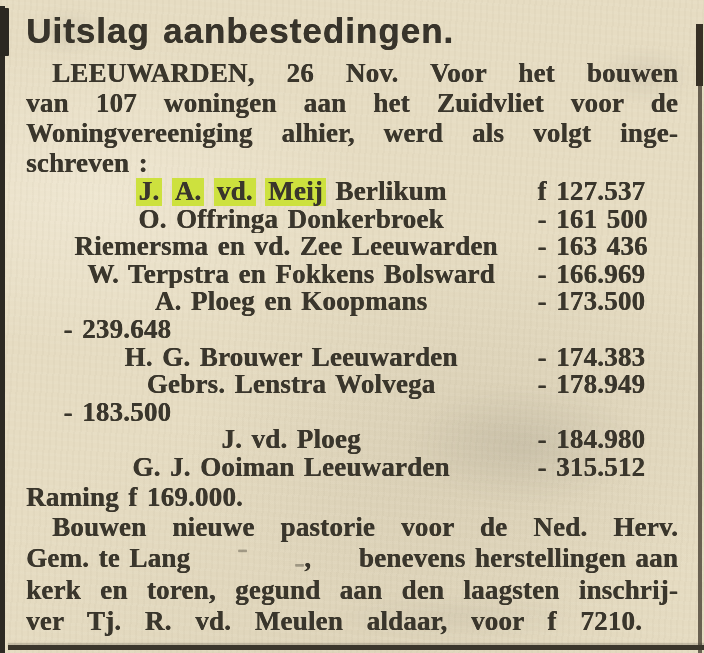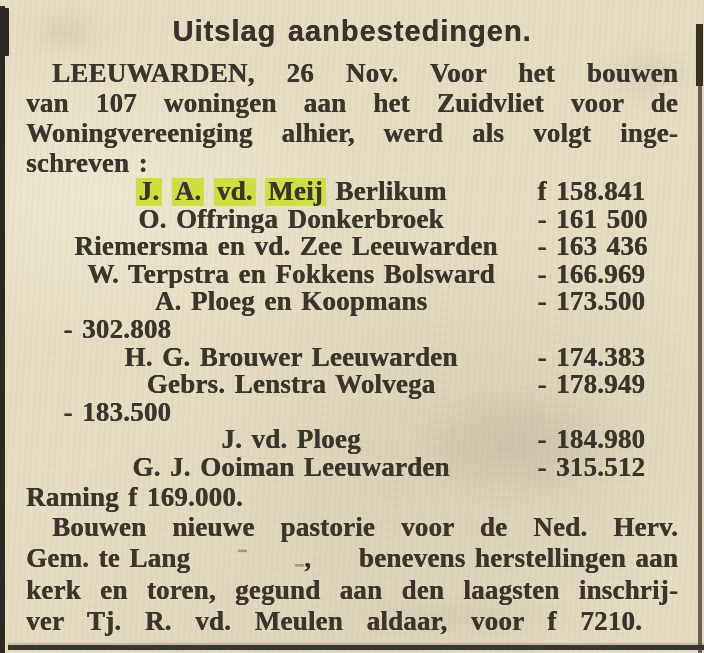--- a/index.html
+++ b/index.html
@@ -16,21 +16,21 @@
     font-weight:700;
     color:#3a362c;
   }
   .content{
     position:absolute;left:26px;right:26px;top:13px;
     font-size:27px;letter-spacing:0.2px;word-spacing:2.5px;
     text-shadow:0.4px 0 0 currentColor;
   }
   .title{
     margin:0;font-family:"Liberation Sans", sans-serif;font-weight:700;
-    font-size:29px;line-height:36px;text-align:center;letter-spacing:1px;
+    font-size:35px;line-height:36px;letter-spacing:1px;
     color:#38342b;
   }
   .para{margin:0;}
   .intro{margin-top:9px;}
   .intro .ln{height:30px;line-height:30px;}
   .ln{white-space:nowrap;text-align:justify;text-align-last:justify;}
   .ln.first{padding-left:26px;}
   .ln.left{text-align:left;text-align-last:left;}
   .bids{margin-top:0;text-align:center;}
   .bid-row{display:flex;height:27.6px;line-height:27.6px;padding-left:28px;white-space:nowrap;}
@@ -87,21 +87,21 @@
     <div class="bid-row">
       <div class="bid-name">
         <span class="hl">J.</span>
         <span class="hl">A.</span>
         <span class="hl">vd.</span>
         <span class="hl">Meij</span>
         <span>Berlikum</span>
       </div>
       <div class="bid-price">
         <span class="marker">f</span>
-        <span class="amount">158.841</span>
+        <span class="amount">127.537</span>
       </div>
     </div>
 
     <div class="bid-row">
       <div class="bid-name">O. Offringa Donkerbroek</div>
       <div class="bid-price">
         <span class="marker">-</span>
         <span class="amount">161 500</span>
       </div>
     </div>
@@ -126,21 +126,21 @@
       <div class="bid-name">A. Ploeg en Koopmans</div>
       <div class="bid-price">
         <span class="marker">-</span>
         <span class="amount">173.500</span>
       </div>
     </div>
 
     <div class="bid-row">
       <div class="bid-price">
         <span class="marker">-</span>
-        <span class="amount">302.808</span>
+        <span class="amount">239.648</span>
       </div>
     </div>
 
     <div class="bid-row">
       <div class="bid-name">H. G. Brouwer Leeuwarden</div>
       <div class="bid-price">
         <span class="marker">-</span>
         <span class="amount">174.383</span>
       </div>
     </div>

